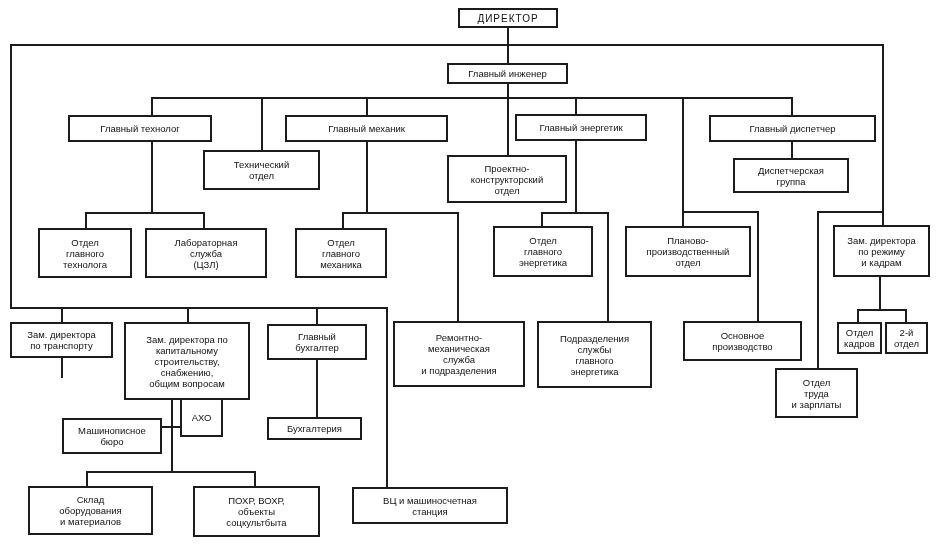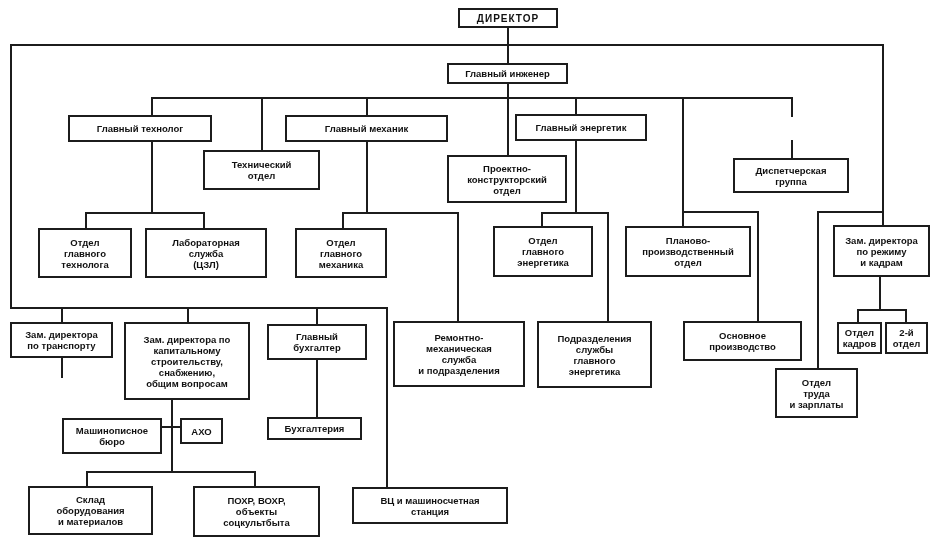--- a/index.html
+++ b/index.html
@@ -13,21 +13,21 @@
   .node{
     position:absolute;
     box-sizing:border-box;
     border:2px solid #1c1c1c;
     background:#ffffff;
     display:flex;
     align-items:center;
     justify-content:center;
     text-align:center;
     white-space:pre-line;
-    font-weight:bold;
+    font-weight:normal;
     font-size:9.5px;
     line-height:11px;
     color:#111111;
     padding:5px 2px;
     z-index:2;
   }
   .node.caps{font-size:10px;letter-spacing:1px;}
   .hl{position:absolute;height:2px;background:#1c1c1c;z-index:1;}
   .vl{position:absolute;width:2px;background:#1c1c1c;z-index:1;}
 </style>
@@ -83,20 +83,21 @@
   <div class="vl" style="left:86px;top:471px;height:17px"></div>
   <div class="vl" style="left:254px;top:471px;height:17px"></div>
   <div class="vl" style="left:316px;top:358px;height:61px"></div>
 
   <div class="node caps" style="left:458px;top:8px;width:100px;height:20px">ДИРЕКТОР</div>
   <div class="node" style="left:447px;top:63px;width:121px;height:21px">Главный инженер</div>
 
   <div class="node" style="left:68px;top:115px;width:144px;height:27px">Главный технолог</div>
   <div class="node" style="left:285px;top:115px;width:163px;height:27px">Главный механик</div>
   <div class="node" style="left:515px;top:114px;width:132px;height:27px">Главный энергетик</div>
+  <div class="node" style="left:709px;top:115px;width:167px;height:27px">Главный диспетчер</div>
 
   <div class="node" style="left:203px;top:150px;width:117px;height:40px">Технический
 отдел</div>
   <div class="node" style="left:447px;top:155px;width:120px;height:48px">Проектно-
 конструкторский
 отдел</div>
   <div class="node" style="left:733px;top:158px;width:116px;height:35px">Диспетчерская
 группа</div>
 
   <div class="node" style="left:38px;top:228px;width:94px;height:50px">Отдел
@@ -140,21 +141,21 @@
   <div class="node" style="left:775px;top:368px;width:83px;height:50px">Отдел
 труда
 и зарплаты</div>
   <div class="node" style="left:837px;top:322px;width:45px;height:32px">Отдел
 кадров</div>
   <div class="node" style="left:885px;top:322px;width:43px;height:32px">2-й
 отдел</div>
 
   <div class="node" style="left:62px;top:418px;width:100px;height:36px">Машинописное
 бюро</div>
-  <div class="node" style="left:180px;top:418px;width:43px;height:26px">АХО</div>
+  <div class="node" style="left:180px;top:398px;width:43px;height:39px">АХО</div>
   <div class="node" style="left:267px;top:417px;width:95px;height:23px">Бухгалтерия</div>
 
   <div class="node" style="left:28px;top:486px;width:125px;height:49px">Склад
 оборудования
 и материалов</div>
   <div class="node" style="left:193px;top:486px;width:127px;height:51px">ПОХР, ВОХР,
 объекты
 соцкультбыта</div>
   <div class="node" style="left:352px;top:487px;width:156px;height:37px">ВЦ и машиносчетная
 станция</div>

